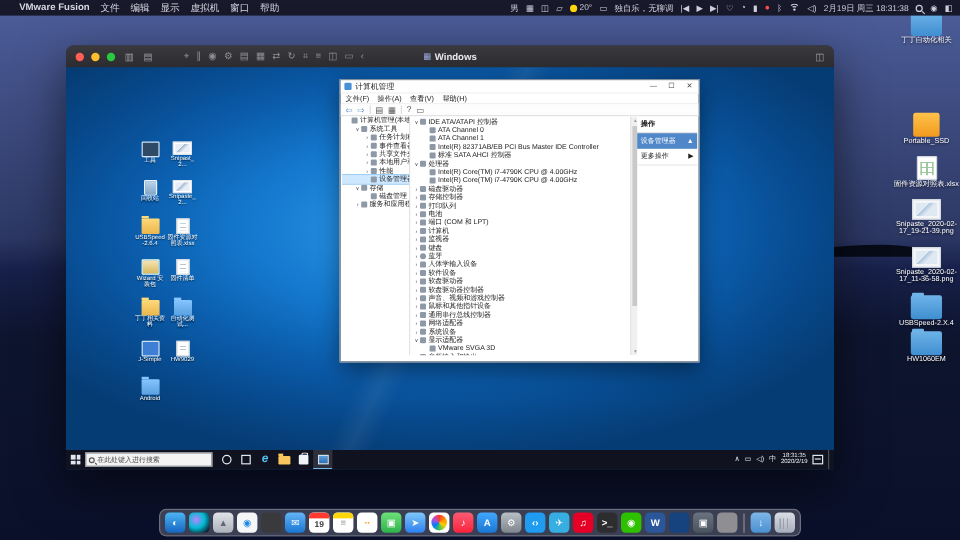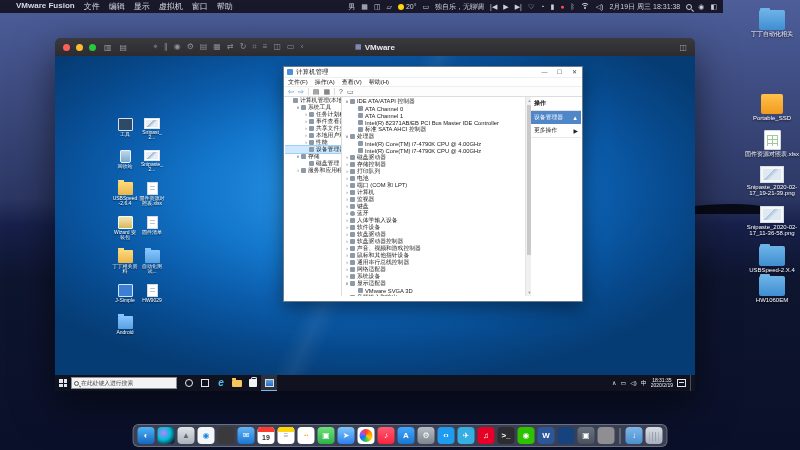--- a/index.html
+++ b/index.html
@@ -7,21 +7,21 @@
   body{font-family:"Liberation Sans","DejaVu Sans",sans-serif;position:relative;background:#0c1226;}
 
   
   #mac-desktop{position:absolute;inset:0;
     background:linear-gradient(180deg,#4d5e9a 0%,#3c4a7e 22%,#2c3763 44%,#17204a 50%,#0e152f 62%,#0a102a 100%);}
   #mac-desktop .glow{position:absolute;left:58%;top:38%;width:260px;height:120px;border-radius:50%;
     background:radial-gradient(ellipse,rgba(220,225,255,.10),rgba(0,0,0,0) 70%);}
   #island{position:absolute;left:668px;top:204px;width:110px;height:10px;background:#070b18;border-radius:60% 40% 0 0/100% 100% 0 0;}
 
   
-  #menubar{position:absolute;left:0;top:0;width:723px;height:13px;background:rgba(22,22,38,.96);
+  #menubar{position:absolute;left:0;top:0;width:800px;height:13px;background:rgba(22,22,38,.96);
     display:flex;align-items:center;color:#d8d8e2;font-size:8px;z-index:50;}
   #menubar .apple{margin:0 8px 0 8px;font-size:8px;}
   #menubar .mitem{margin-right:9px;white-space:nowrap;}
   #menubar .appname{font-weight:bold;}
   #menubar-right{margin-left:auto;display:flex;align-items:center;gap:6px;padding-right:6px;}
   #menubar-right .sitem{display:flex;align-items:center;gap:2px;white-space:nowrap;font-size:7px;color:#cfcfda;}
   .wdot{width:6px;height:6px;border-radius:50%;background:#ffd60a;display:inline-block;}
   .rdot{color:#ff4d4d !important;}
   .mag{width:6px;height:6px;border:1px solid #cfcfda;border-radius:50%;position:relative;display:inline-block;}
   .mag::after{content:"";position:absolute;left:4px;top:5px;width:3px;height:1px;background:#cfcfda;transform:rotate(45deg);}
@@ -269,21 +269,21 @@
         <span>⇄</span>
         <span>↻</span>
         <span>⌗</span>
         <span>≡</span>
         <span>◫</span>
         <span>▭</span>
         <span>‹</span>
       </div>
     <div id="vmw-title">
       <span class="ticon">▦</span>
-      <span>VMware</span>
+      <span>Windows</span>
     </div>
     <span id="vmw-display-btn">◫</span>
   </div>
 
   <div id="vmscreen">
     <div class="beam"></div>
     <div id="vm-icons">
         <div class="vic" style="left: 57px; top: 62px;">
           <div class="vg v-app"></div>
           <div class="lbl">工具</div>

